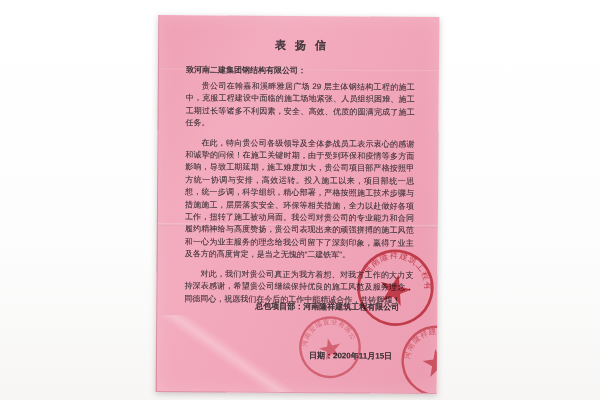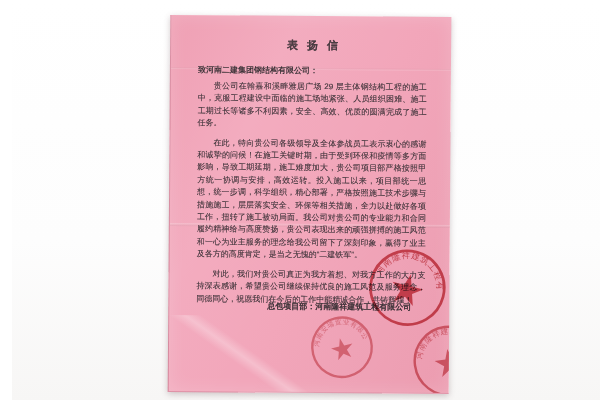--- a/index.html
+++ b/index.html
@@ -2,21 +2,21 @@
 <html><head>
 <meta charset="utf-8">
 <style>
   html,body{margin:0;padding:0;}
   body{
     width:600px;height:400px;overflow:hidden;
     background:#ffffff;
     font-family:"Liberation Sans", sans-serif;
     position:relative;
   }
-  .photo{position:absolute;inset:0;background:linear-gradient(180deg,#ffffff 0%,#fdfdfd 60%,#f7f6f5 100%);margin-left:12px;}
+  .photo{position:absolute;inset:0;background:linear-gradient(180deg,#ffffff 0%,#fdfdfd 60%,#f7f6f5 100%);}
   .paper{
     position:absolute;left:157px;top:16px;width:280px;height:376px;
     background:linear-gradient(115deg,#efa0b4 0%,#f3acbf 28%,#f2a6ba 55%,#eea1b5 80%,#ec9cb0 100%);
     transform:rotate(0.4deg);
     box-shadow:0 2px 6px rgba(90,60,70,.28), inset 0 0 18px rgba(255,255,255,.18);
     border-left:1px solid rgba(120,60,80,.18);
     border-bottom:1px solid rgba(120,60,80,.14);
     overflow:hidden;
   }
   .crease{position:absolute;pointer-events:none;}
@@ -64,20 +64,21 @@
 
     <div class="content">
       <div class="title">表扬信</div>
       <div class="salutation">致河南二建集团钢结构有限公司：</div>
       <p class="para p1">贵公司在翰嘉和溪畔雅居广场 29 层主体钢结构工程的施工中，克服工程建设中面临的施工场地紧张、人员组织困难、施工工期过长等诸多不利因素，安全、高效、优质的圆满完成了施工任务。</p>
       <p class="para p2">在此，特向贵公司各级领导及全体参战员工表示衷心的感谢和诚挚的问候！在施工关键时期，由于受到环保和疫情等多方面影响，导致工期延期，施工难度加大，贵公司项目部严格按照甲方统一协调与安排，高效运转。投入施工以来，项目部统一思想，统一步调，科学组织，精心部署，严格按照施工技术步骤与措施施工，层层落实安全、环保等相关措施，全力以赴做好各项工作，扭转了施工被动局面。我公司对贵公司的专业能力和合同履约精神给与高度赞扬，贵公司表现出来的顽强拼搏的施工风范和一心为业主服务的理念给我公司留下了深刻印象，赢得了业主及各方的高度肯定，是当之无愧的“二建铁军”。</p>
       <p class="para p3">对此，我们对贵公司真正为我方着想、对我方工作的大力支持深表感谢，希望贵公司继续保持优良的施工风范及服务理念，同德同心，祝愿我们在今后的工作中能精诚合作，共铸辉煌！</p>
     </div>
 
     <div class="signoff-line sign-contractor">总包项目部：河南隆祥建筑工程有限公司</div>
+    <div class="signoff-line sign-date">日期：2020年11月15日</div>
 
     <div class="stamp stamp-a">
       <svg viewBox="0 0 100 100" xmlns="http://www.w3.org/2000/svg">
         <circle cx="50" cy="50" r="46" fill="none" stroke="#c2333e" stroke-width="3.4"></circle>
         <path id="sealArcA" d="M 50,50 m -37,0 a 37,37 0 1,1 74,0" fill="none"></path>
         <text fill="#c2333e" font-size="10.5" letter-spacing="1">
           <textPath href="#sealArcA" startOffset="6%">河南隆祥建筑工程有限公司</textPath>
         </text>
         <path d="M50 33 L54.7 47.4 L69.8 47.4 L57.6 56.3 L62.2 70.6 L50 61.8 L37.8 70.6 L42.4 56.3 L30.2 47.4 L45.3 47.4 Z" fill="#c2333e"></path>
       </svg>

